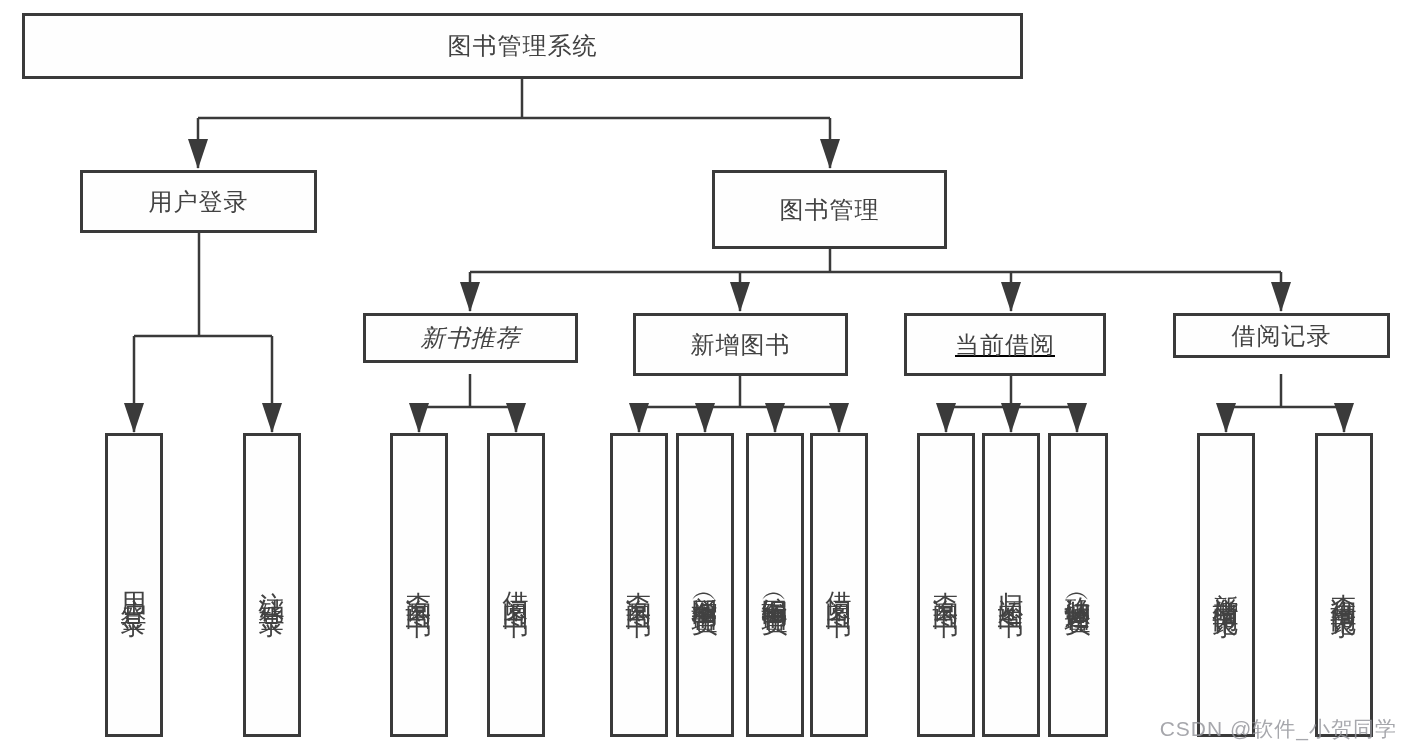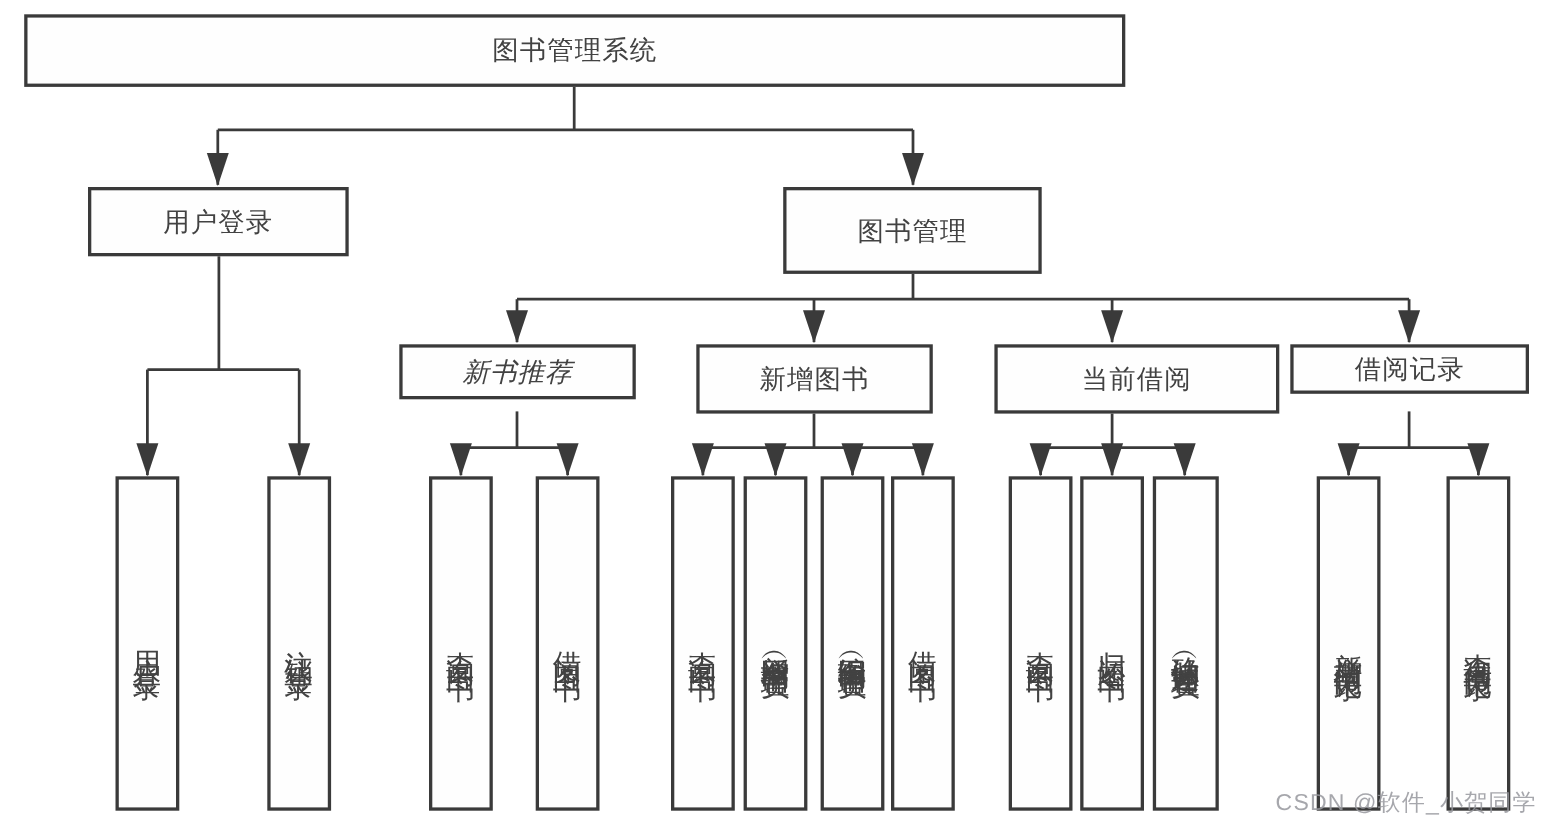--- a/index.html
+++ b/index.html
@@ -127,21 +127,21 @@
   <div class="node" style="left:712px; top:170px; width:235px; height:79px;">
     <span class="hlabel">图书管理</span>
   </div>
 
   <div class="node" style="left:363px; top:313px; width:215px; height:50px;font-style:italic;">
     <span class="hlabel">新书推荐</span>
   </div>
   <div class="node" style="left:633px; top:313px; width:215px; height:63px;">
     <span class="hlabel">新增图书</span>
   </div>
-  <div class="node" style="left:904px; top:313px; width:259px; height:63px;">
+  <div class="node" style="left:904px; top:313px; width:202px; height:63px;text-decoration:underline;">
     <span class="hlabel">当前借阅</span>
   </div>
   <div class="node" style="left:1173px; top:313px; width:217px; height:45px;">
     <span class="hlabel">借阅记录</span>
   </div>
 
   <div class="node leaf" style="left:105px; top:433px; width:58px; height:304px;">
     <span class="vlabel ls-lg">用户登录</span>
   </div>
   <div class="node leaf" style="left:243px; top:433px; width:58px; height:304px;">

